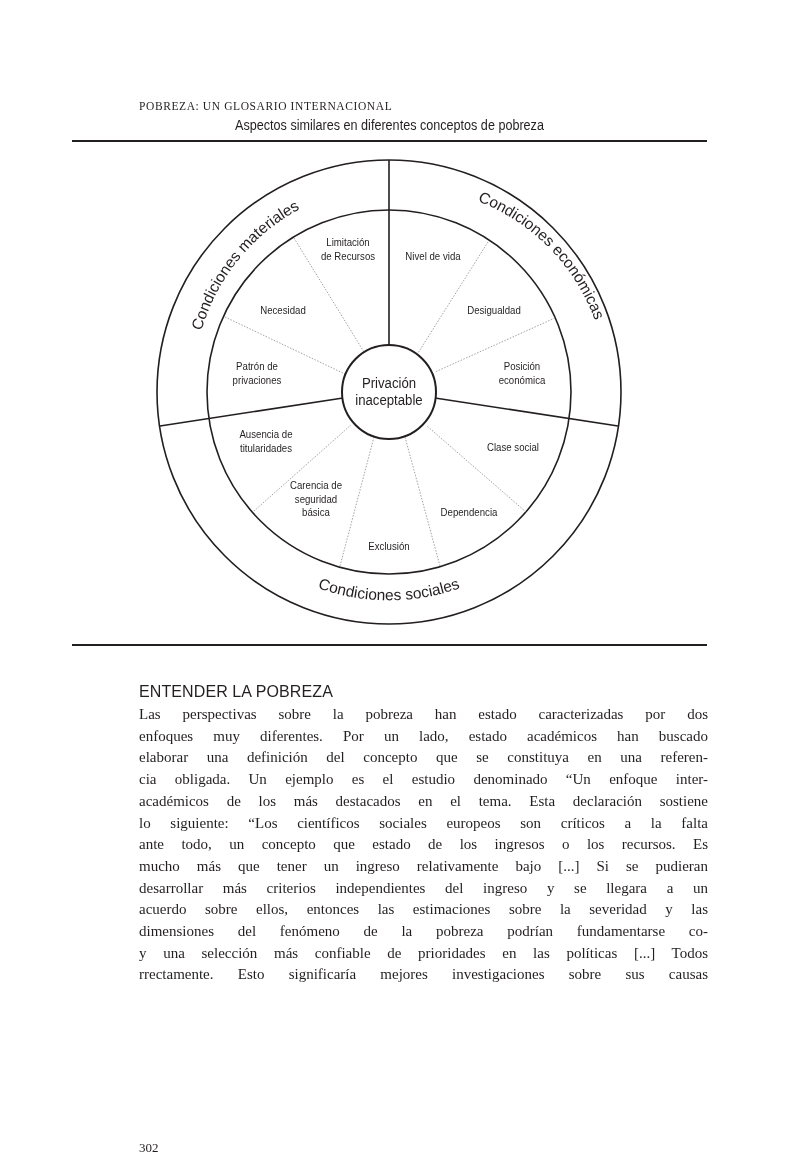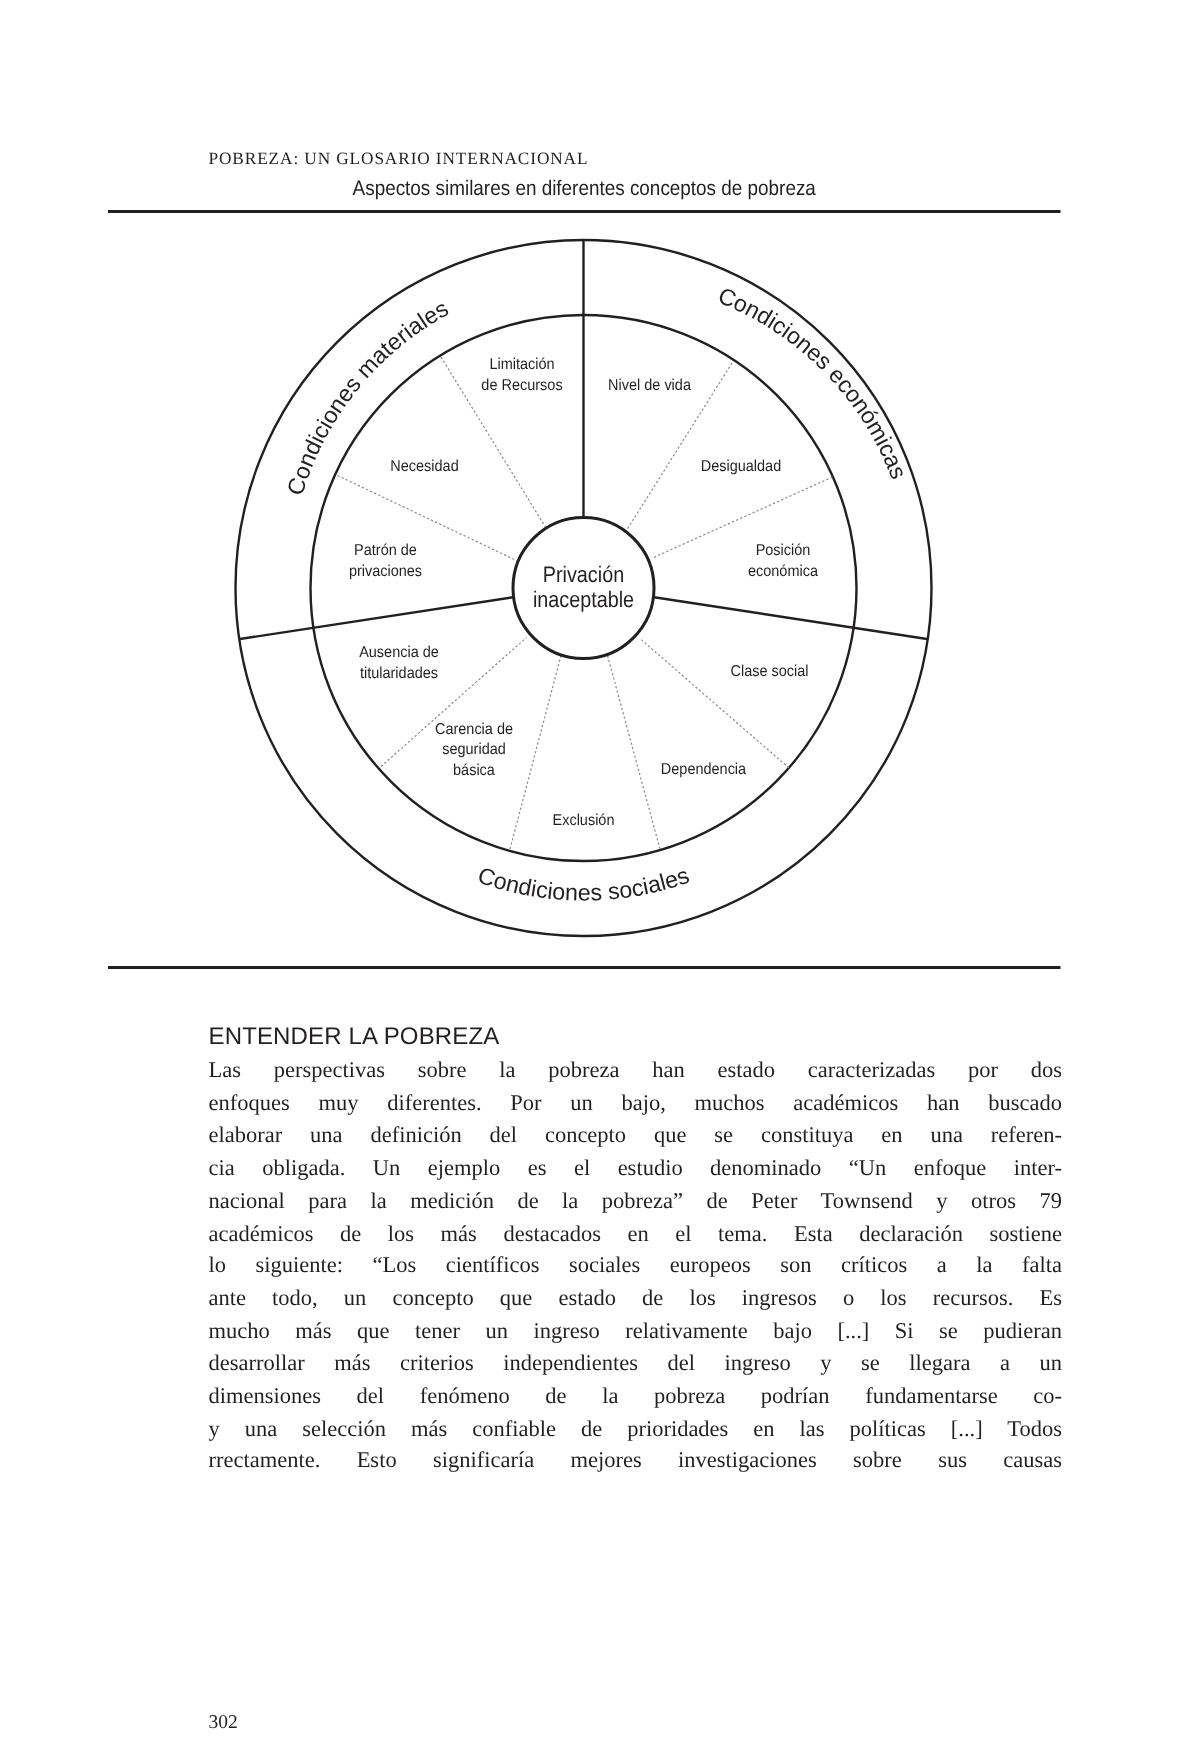--- a/index.html
+++ b/index.html
@@ -101,27 +101,27 @@
       <text x="266" y="451.75" text-anchor="middle" font-size="10.5" transform="translate(266 0) scale(0.92 1) translate(-266 0)">titularidades</text>
     </g>
 </svg>
 
 <div class="rule bottom"></div>
 
 <div class="section-heading">ENTENDER LA POBREZA</div>
 
 <div class="body-text" id="body-text">
     <span class="line">Las perspectivas sobre la pobreza han estado caracterizadas por dos</span>
-    <span class="line">enfoques muy diferentes. Por un bajo, muchos académicos han buscado</span>
+    <span class="line">enfoques muy diferentes. Por un lado, estado académicos han buscado</span>
     <span class="line">elaborar una definición del concepto que se constituya en una referen-</span>
     <span class="line">cia obligada. Un ejemplo es el estudio denominado “Un enfoque inter-</span>
-    <span class="line">nacional para la medición de la pobreza” de Peter Townsend y otros 79</span>
     <span class="line">académicos de los más destacados en el tema. Esta declaración sostiene</span>
     <span class="line">lo siguiente: “Los científicos sociales europeos son críticos a la falta</span>
     <span class="line">ante todo, un concepto que estado de los ingresos o los recursos. Es</span>
     <span class="line">mucho más que tener un ingreso relativamente bajo [...] Si se pudieran</span>
     <span class="line">desarrollar más criterios independientes del ingreso y se llegara a un</span>
+    <span class="line">acuerdo sobre ellos, entonces las estimaciones sobre la severidad y las</span>
     <span class="line">dimensiones del fenómeno de la pobreza podrían fundamentarse co-</span>
     <span class="line last">y una selección más confiable de prioridades en las políticas [...] Todos</span>
     <span class="line">rrectamente. Esto significaría mejores investigaciones sobre sus causas</span>
   </div>
 
 <div class="folio">302</div>
 
 </body></html>

